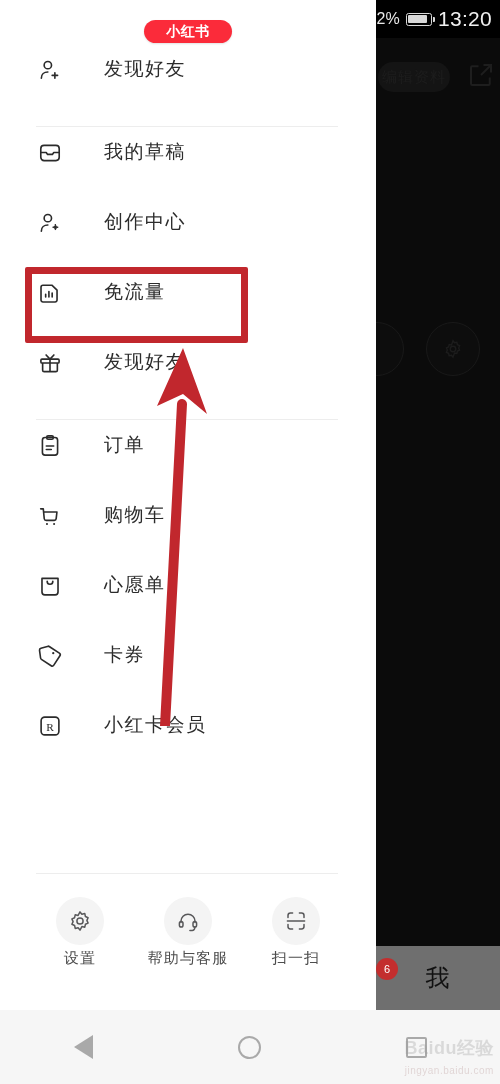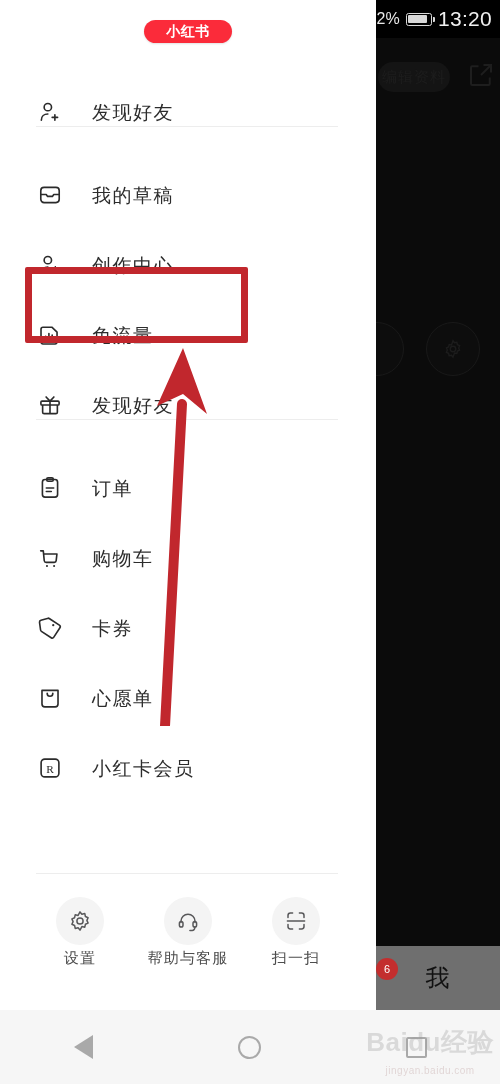--- a/index.html
+++ b/index.html
@@ -99,21 +99,21 @@
   .brand-logo {
     background: #fb2b3a; color: #fff;
     border-radius: 13px; padding: 4px 22px 5px;
     font-size: 14px; font-weight: bold; letter-spacing: .5px;
     line-height: 1; box-shadow: 0 1px 2px rgba(0,0,0,.12);
   }
 
   .menu { padding: 0 0 0 0; }
   .menu-section { padding: 0 38px 0 36px; }
   .menu-item {
-    display: flex; align-items: flex-end; gap: 28px;
+    display: flex; align-items: flex-start; gap: 40px;
     height: 70px; cursor: pointer;
   }
   .menu-item .mi-icon {
     width: 28px; height: 28px; flex: 0 0 28px;
     display: flex; align-items: center; justify-content: center;
     color: #2b2b2b;
   }
   .menu-item .mi-icon svg { display: block; }
   .menu-item .mi-label {
     font-size: 19px; color: #2c2c2c; letter-spacing: 1.5px;
@@ -169,21 +169,21 @@
     border-bottom: 12px solid transparent; border-right: 19px solid #a9a9a9;
   }
   .nav-cir { width: 23px; height: 23px; border-radius: 50%; border: 2.2px solid #a9a9a9; }
   .nav-sq { width: 21px; height: 21px; border: 2.2px solid #a9a9a9; border-radius: 2px; }
 
   .watermark {
     position: absolute; right: 6px; bottom: 8px;
     text-align: center; opacity: .30; pointer-events: none;
   }
   .wm-main {
-    font-size: 26px; font-weight: bold; color: #9a9a9a; letter-spacing: .5px;
+    font-size: 18px; font-weight: bold; color: #9a9a9a; letter-spacing: .5px;
   }
   .wm-sub { font-size: 10px; color: #b08a8a; letter-spacing: .5px; margin-top: 5px; }
 </style>
 </head>
 <body>
 
 <div id="phone">
 
   <div class="app-backdrop">
     <div class="dark-strip-mid"></div>
@@ -315,35 +315,35 @@
               <circle cx="9.2" cy="19.4" r=".95" fill="#2b2b2b" stroke="none"></circle>
               <circle cx="15.8" cy="19.4" r=".95" fill="#2b2b2b" stroke="none"></circle>
             </svg>
           </span>
           <span class="mi-label">购物车</span>
         </div>
 
         <div class="menu-item">
           <span class="mi-icon">
             <svg width="26" height="26" viewBox="0 0 24 24" fill="none" stroke="#2b2b2b" stroke-width="1.5" stroke-linejoin="round">
+              <path d="M4.6 5h14.8v12.6a2.6 2.6 0 0 1-2.6 2.6H7.2a2.6 2.6 0 0 1-2.6-2.6z"></path>
+              <path d="M9.4 7.6c0 1.6 1.2 2.8 2.6 2.8s2.6-1.2 2.6-2.8" stroke-linecap="round"></path>
+            </svg>
+          </span>
+          <span class="mi-label">心愿单</span>
+        </div>
+
+        <div class="menu-item">
+          <span class="mi-icon">
+            <svg width="26" height="26" viewBox="0 0 24 24" fill="none" stroke="#2b2b2b" stroke-width="1.5" stroke-linejoin="round">
               <path d="M13.4 3.6 21 11.2a1.8 1.8 0 0 1 0 2.5l-7.3 7.3a1.8 1.8 0 0 1-2.5 0L3.6 13.4a1.8 1.8 0 0 1-.5-1.4l.5-7a1.8 1.8 0 0 1 1.7-1.7l7-.5a1.8 1.8 0 0 1 1.1.8z" transform="rotate(-12 12 12)"></path>
               <circle cx="15" cy="9.4" r="1.05" fill="#2b2b2b" stroke="none"></circle>
             </svg>
           </span>
           <span class="mi-label">卡券</span>
-        </div>
-
-        <div class="menu-item">
-          <span class="mi-icon">
-            <svg width="26" height="26" viewBox="0 0 24 24" fill="none" stroke="#2b2b2b" stroke-width="1.5" stroke-linejoin="round">
-              <path d="M4.6 5h14.8v12.6a2.6 2.6 0 0 1-2.6 2.6H7.2a2.6 2.6 0 0 1-2.6-2.6z"></path>
-              <path d="M9.4 7.6c0 1.6 1.2 2.8 2.6 2.8s2.6-1.2 2.6-2.8" stroke-linecap="round"></path>
-            </svg>
-          </span>
-          <span class="mi-label">心愿单</span>
         </div>
 
         <div class="menu-item">
           <span class="mi-icon">
             <svg width="26" height="26" viewBox="0 0 24 24" fill="none" stroke="#2b2b2b" stroke-width="1.5">
               <rect x="3.8" y="3.8" width="16.4" height="16.4" rx="3.4"></rect>
               <text x="12" y="16.4" font-size="10.5" font-family="Liberation Serif, serif" fill="#2b2b2b" stroke="none" text-anchor="middle">R</text>
             </svg>
           </span>
           <span class="mi-label">小红卡会员</span>

